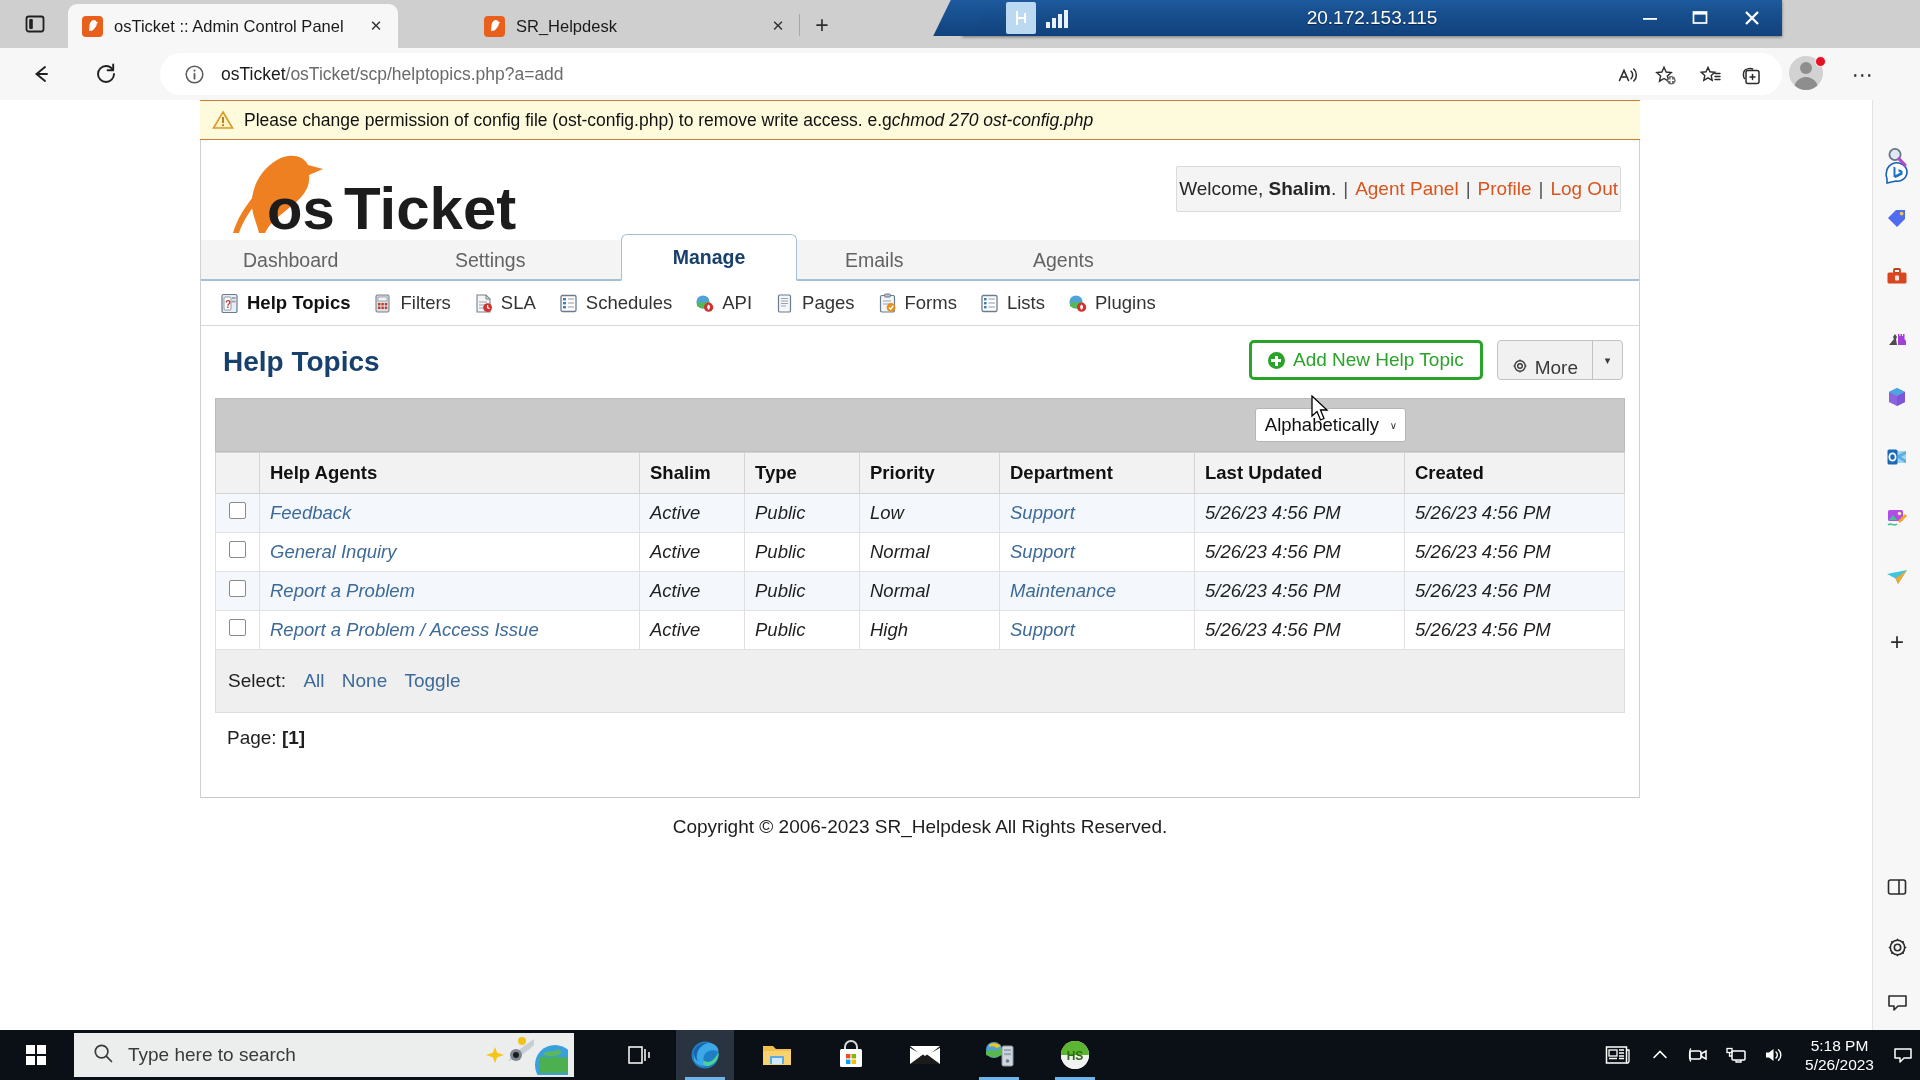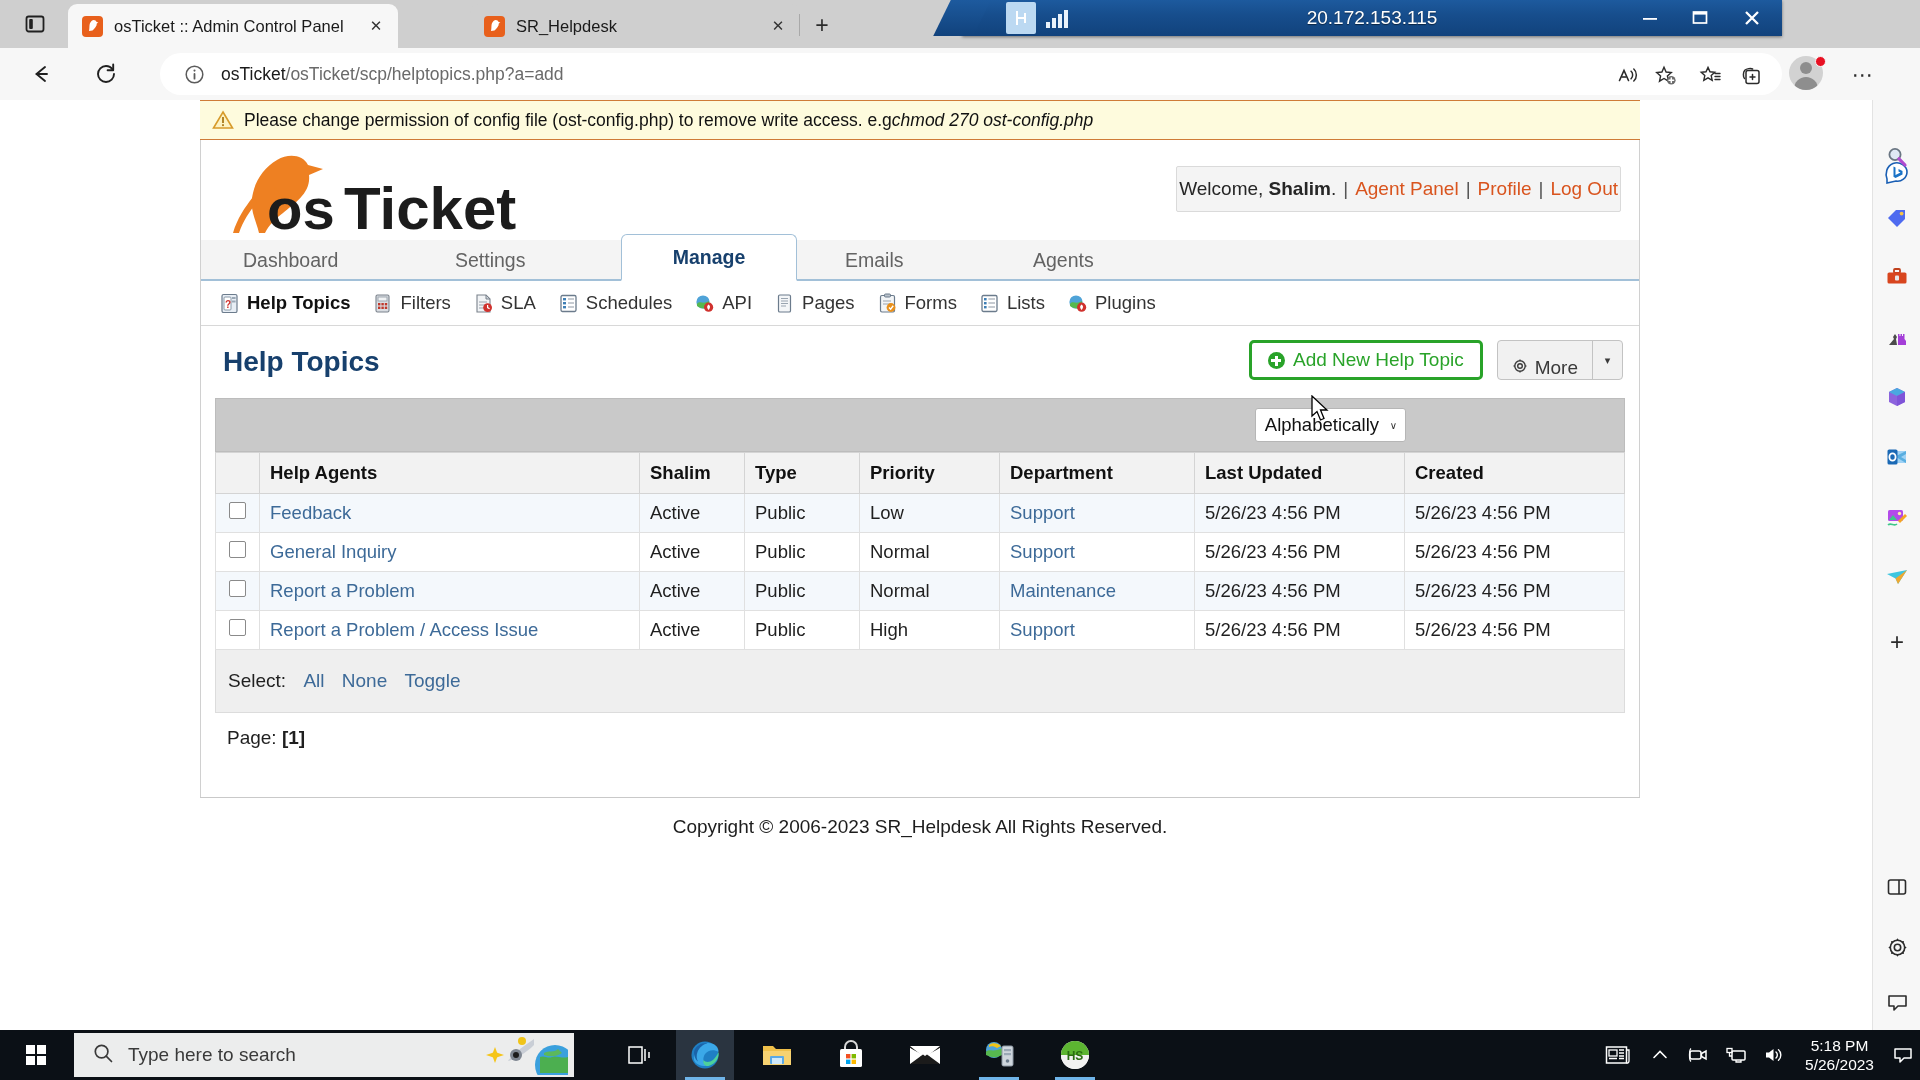--- a/index.html
+++ b/index.html
@@ -207,21 +207,21 @@
     display:flex; align-items:center; cursor:pointer;
   }
   .sort-select .sc { position:absolute; right:8px; top:11px; font-size:10px; color:#333; }
 
   table.ost-table { width:100%; border-collapse:collapse; font-size:18.5px; }
   table.ost-table th {
     background:#f2f2f2; border:1px solid #d4d4d4; text-align:left;
     padding:9px 10px; color:#111; font-weight:bold; white-space:nowrap;
   }
   table.ost-table td {
-    border:1px solid #e0e0e0; padding:8px 10px; color:#1f1f1f; white-space:nowrap;
+    border:1px solid #e0e0e0; padding:8px 10px; color:#1f1f1f; white-space:nowrap;font-style:italic;
   }
   table.ost-table tr.odd td { background:#f4f8fc; }
   table.ost-table tr.even td { background:#ffffff; }
   table.ost-table td a { color:#3d6a98; text-decoration:none; cursor:pointer; }
   .cb {
     width:17px; height:17px; border:1px solid #8a8a8a; border-radius:2px;
     background:#fff; display:inline-block; cursor:pointer;
   }
   .col-cb { width:44px; text-align:center; }
 

